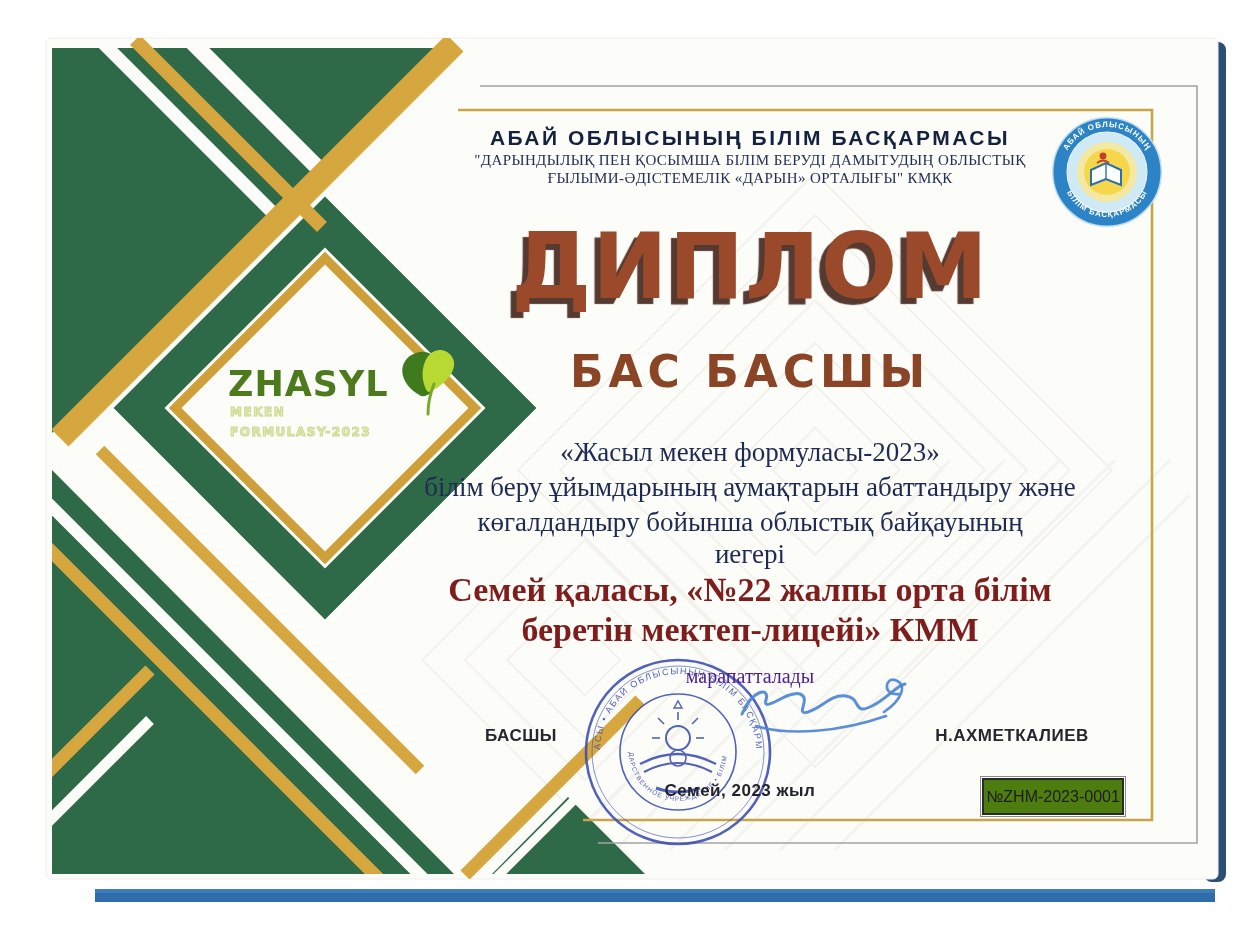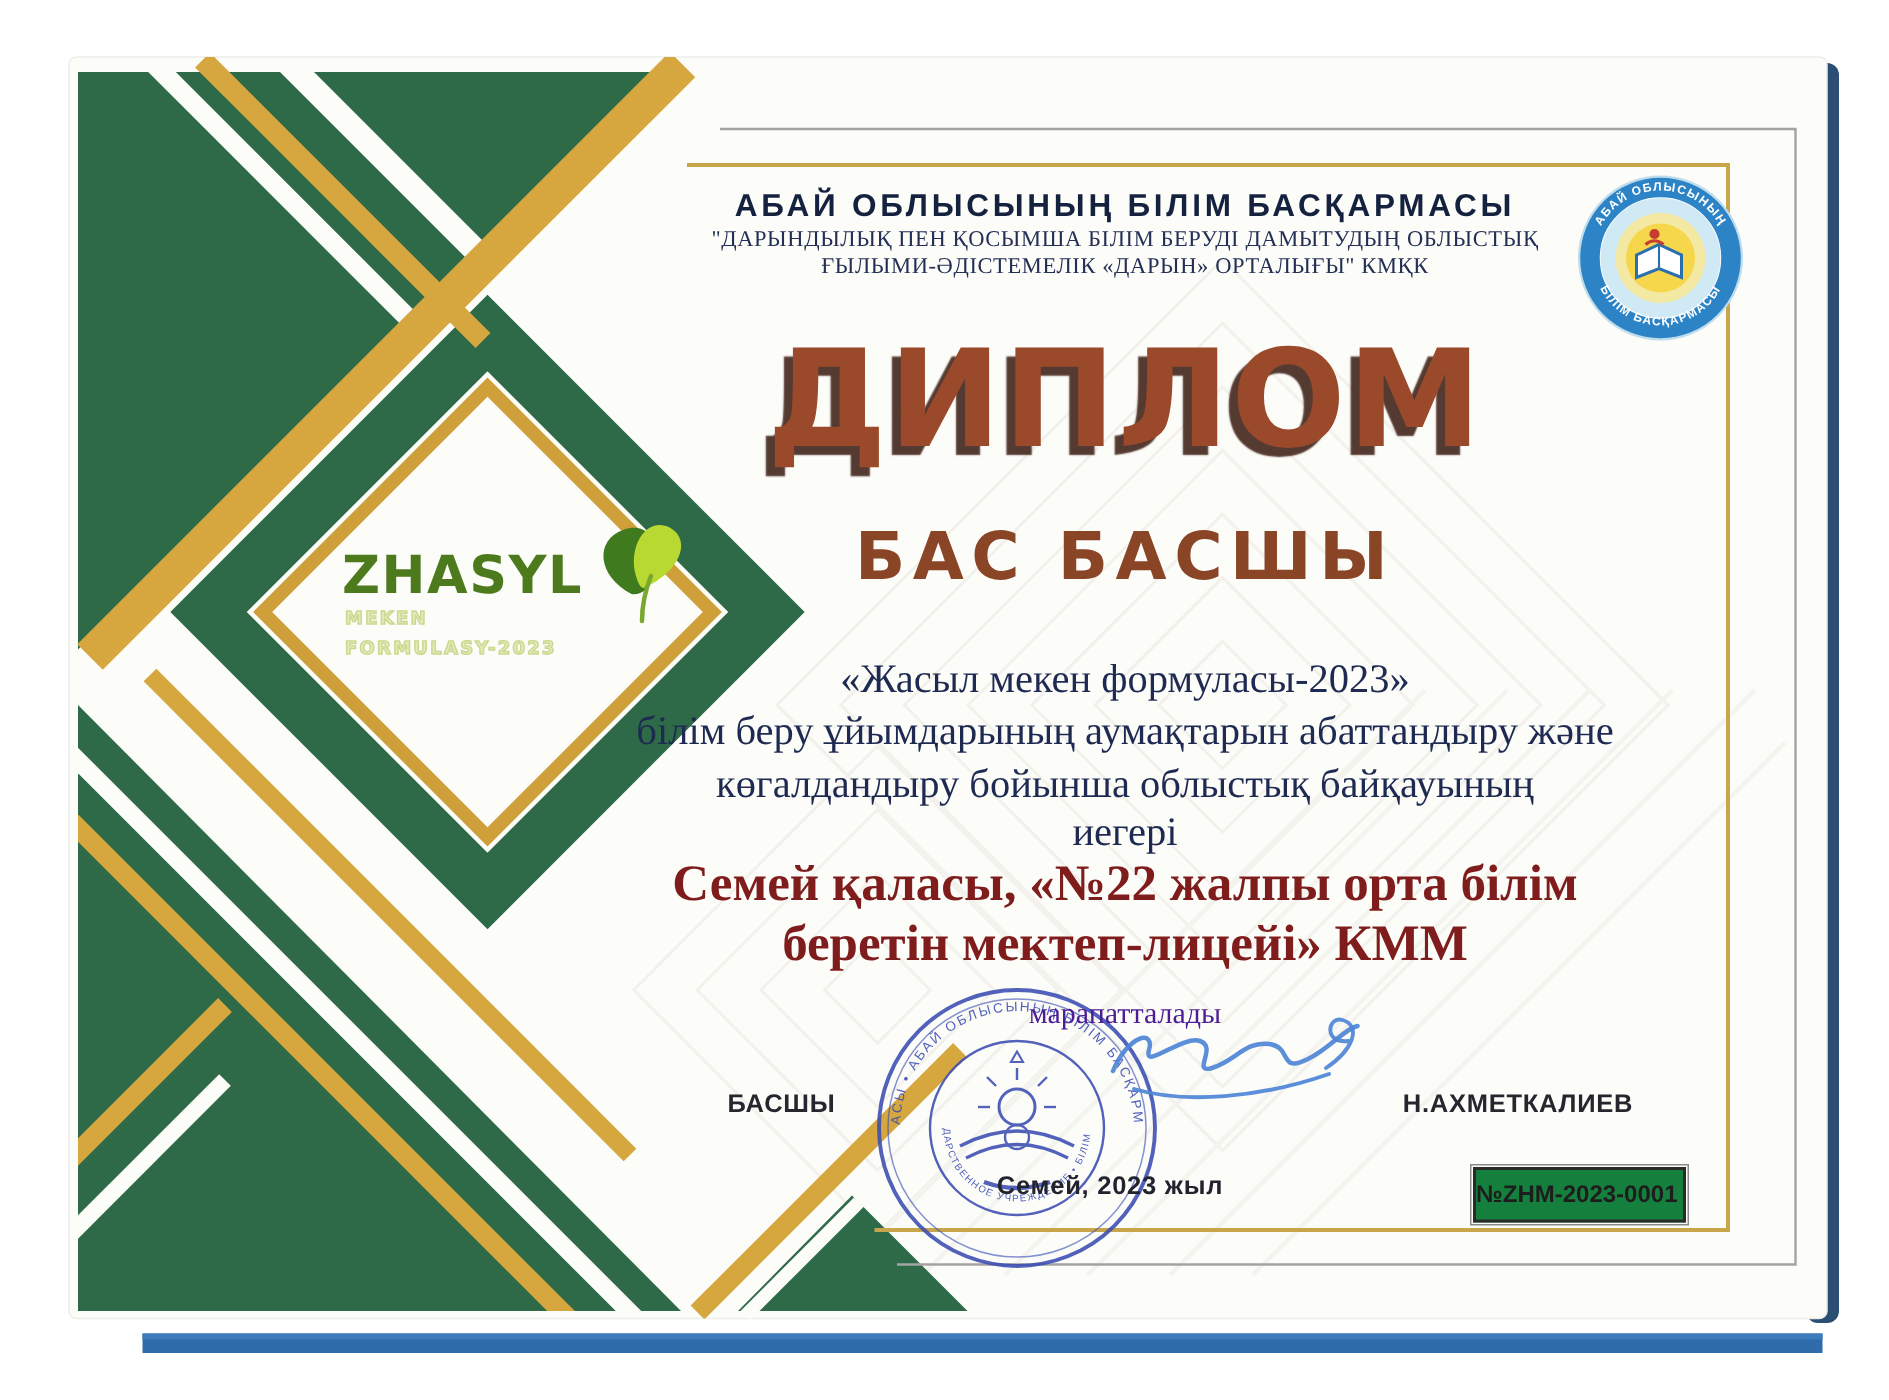--- a/index.html
+++ b/index.html
@@ -28,22 +28,22 @@
                color:#4e7a1e;letter-spacing:1px;font-family:"DejaVu Sans","Liberation Sans",sans-serif;}
   .zh-sub{left:230px;font-size:12px;font-weight:800;letter-spacing:1.5px;
           color:#e2ecbb;-webkit-text-stroke:1px #ccd890;
           font-family:"DejaVu Sans","Liberation Sans",sans-serif;}
   .zh2{top:405px;} .zh3{top:425px;}
   .foot-lbl{font-size:17px;color:#26262e;letter-spacing:.5px;}
   .role{left:485px;top:726px;}
   .name{left:912px;top:726px;width:200px;}
   .place{left:645px;top:781px;width:190px;color:#23232e;}
   .numbox{left:982px;top:778px;width:138px;height:33px;border:2px solid #2a2a2a;
-          outline:1px solid #8a8a8a;outline-offset:1px;background:#15803d;
-          font-size:16px;font-weight:bold;color:#1d1d1d;line-height:33px;}
+          outline:1px solid #8a8a8a;outline-offset:1px;background:#4d7c0f;
+          font-size:16px;font-weight:normal;color:#1d1d1d;line-height:33px;text-align:center;}
 </style>
 </head>
 <body>
 
 <div class="stage">
 
   <svg class="bg" width="1259" height="933" viewBox="0 0 1259 933">
     <defs>
       <clipPath id="clipTL">
           <polygon points="52,48 435,48 52,433"></polygon>

